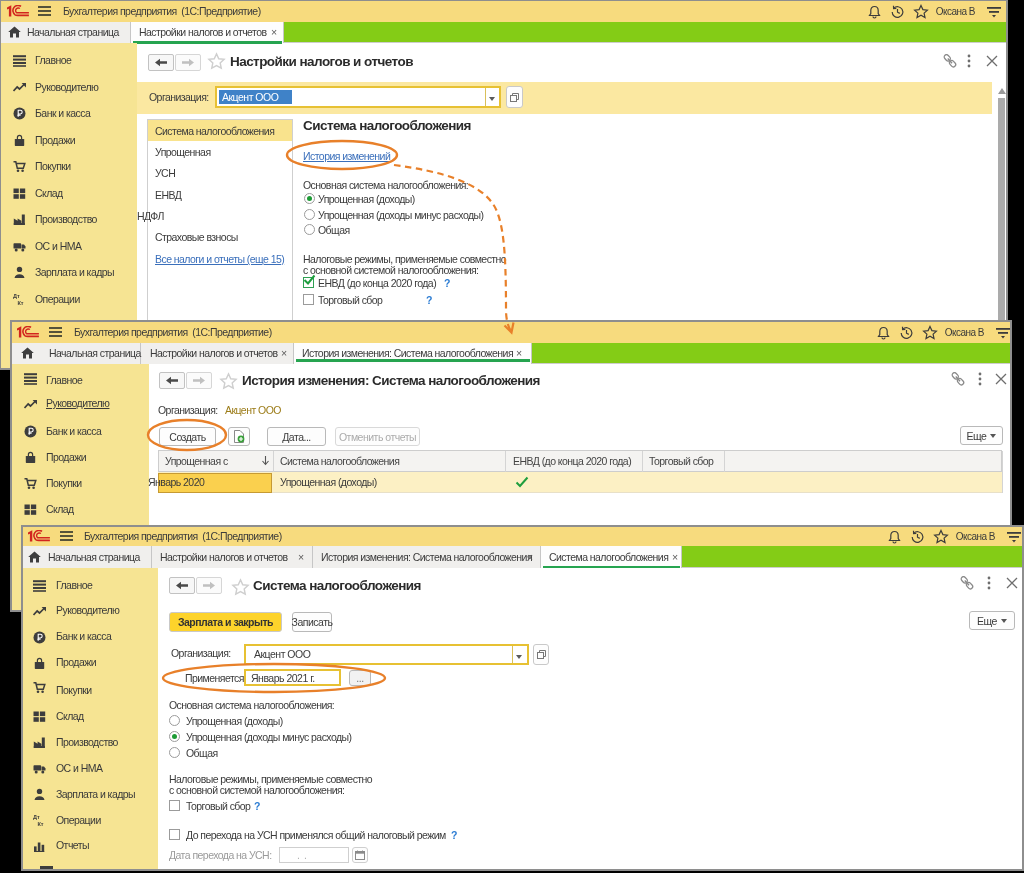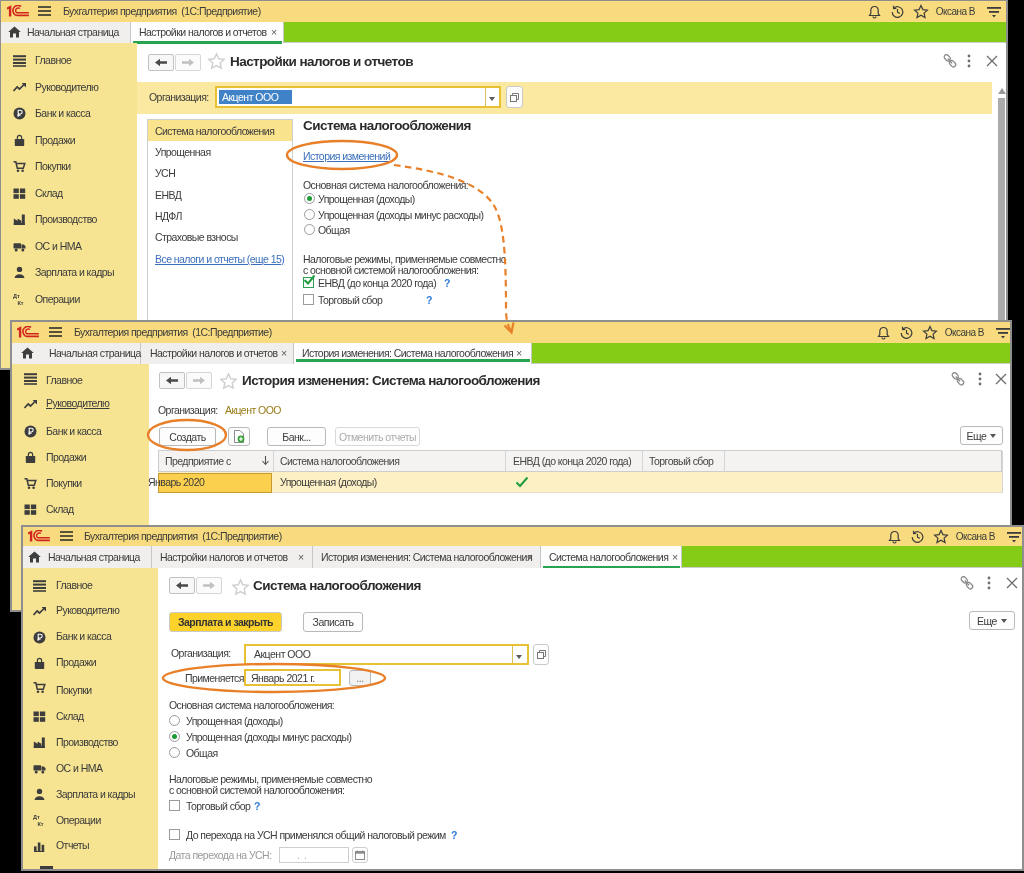--- a/index.html
+++ b/index.html
@@ -184,21 +184,21 @@
     <svg width="8" height="6" style="position:absolute;left:998px;top:88px">
         <polygon points="4,0 8,6 0,6" fill="#9a9a9a"></polygon>
       </svg>
     <div style="position:absolute;left:998px;top:98px;width:7px;height:268px;background:#ababab"></div>
     <div style="position:absolute;left:147px;top:119px;width:146px;height:252px;border:1px solid #cfcfcf;border-bottom:none;background:#fff"></div>
     <div style="position:absolute;left:148px;top:120px;width:144px;height:21px;background:#f9e38d"></div>
     <span class="t" style="left:155px;top:125px">Система налогообложения</span>
     <span class="t" style="left:155px;top:146px">Упрощенная</span>
     <span class="t" style="left:155px;top:167px">УСН</span>
     <span class="t" style="left:155px;top:189px">ЕНВД</span>
-    <span class="t" style="left:155px;top:210px">НДФЛ</span>
+    <span class="t" style="left:137px;top:210px">НДФЛ</span>
     <span class="t" style="left:155px;top:231px">Страховые взносы</span>
     <span class="t link" style="left:155px;top:253px">Все налоги и отчеты (еще 15)</span>
     <span class="t b" style="left:303px;top:119px;font-size:13.5px;color:#2b2b2b">Система налогообложения</span>
     <span class="t link" style="left:303px;top:150px">История изменений</span>
     <span class="t" style="left:303px;top:179px">Основная система налогообложения:</span>
     <div class="radio sel" style="left:304px;top:193px"></div>
     <span class="t" style="left:318px;top:193px">Упрощенная (доходы)</span>
     <div class="radio" style="left:304px;top:209px"></div>
     <span class="t" style="left:318px;top:209px">Упрощенная (доходы минус расходы)</span>
     <div class="radio" style="left:304px;top:224px"></div>
@@ -332,27 +332,27 @@
     <span class="t" style="left:148px;top:84px">Организация:</span>
     <span class="t" style="left:215px;top:84px;color:#9c7c18">Акцент ООО</span>
     <div class="btn" style="left:149px;top:107px;width:57px;height:19px">Создать</div>
     <div class="btn" style="left:218px;top:107px;width:22px;height:19px">
         <svg width="12" height="13">
           <path d="M1.5,0.5 H7 L10.5,4 V12.5 H1.5 Z" fill="#fff" stroke="#8a8a8a" stroke-width="1"></path>
           <circle cx="8" cy="9" r="3.4" fill="#3aa13a"></circle>
           <path d="M8,7 V11 M6,9 H10" stroke="#fff" stroke-width="1.2"></path>
         </svg>
       </div>
-    <div class="btn" style="left:257px;top:107px;width:59px;height:19px">Банк...</div>
+    <div class="btn" style="left:257px;top:107px;width:59px;height:19px">Дата...</div>
     <div class="btn" style="left:325px;top:107px;width:85px;height:19px;color:#ababab;border-color:#d9d9d9">Отменить отчеты</div>
     <div class="btn" style="left:950px;top:106px;width:43px;height:19px">Еще<svg width="6" height="4" style="margin-left:4px">
           <polygon points="0,0 6,0 3,4" fill="#555"></polygon>
         </svg></div>
     <div style="position:absolute;left:147.5px;top:130px;width:844px;height:22px;background:#f4f3f1;border:1px solid #cdcdcd"></div>
-    <span class="t" style="left:155px;top:135px;color:#444">Предприятие с</span>
+    <span class="t" style="left:155px;top:135px;color:#444">Упрощенная с</span>
     <svg width="7" height="10" style="position:absolute;left:252px;top:136px">
         <path d="M3.5,0 V8 M0.5,5 L3.5,8.5 L6.5,5" stroke="#555" stroke-width="1.1" fill="none"></path>
       </svg>
     <span class="t" style="left:270px;top:135px;color:#444">Система налогообложения</span>
     <span class="t" style="left:503px;top:135px;color:#444">ЕНВД (до конца 2020 года)</span>
     <span class="t" style="left:639px;top:135px;color:#444">Торговый сбор</span>
     <div class="vline" style="left:262.5px;top:131px;height:42px"></div>
     <div class="vline" style="left:495px;top:131px;height:42px"></div>
     <div class="vline" style="left:632px;top:131px;height:42px"></div>
     <div class="vline" style="left:714px;top:131px;height:42px"></div>
@@ -507,21 +507,21 @@
       </svg>
     <svg width="4" height="14" style="position:absolute;left:966px;top:51px">
         <circle cx="2" cy="2" r="1.4" fill="#6e6e6e"></circle>
         <circle cx="2" cy="7" r="1.4" fill="#6e6e6e"></circle>
         <circle cx="2" cy="12" r="1.4" fill="#6e6e6e"></circle>
       </svg>
     <svg width="12" height="12" style="position:absolute;left:985px;top:52px">
         <path d="M1,1 L11,11 M11,1 L1,11" stroke="#6e6e6e" stroke-width="1.3"></path>
       </svg>
     <div class="btn b" style="left:148px;top:87px;width:113px;height:20px;background:#fdd32b;border-color:#c9c9c9;color:#333">Зарплата и закрыть</div>
-    <div class="btn" style="left:282px;top:87px;width:60px;height:20px">Записать</div>
+    <div class="btn" style="left:271px;top:87px;width:40px;height:20px">Записать</div>
     <div class="btn" style="left:948px;top:86px;width:46px;height:19px">Еще<svg width="6" height="4" style="margin-left:4px">
           <polygon points="0,0 6,0 3,4" fill="#555"></polygon>
         </svg></div>
     <span class="t" style="left:150px;top:122px">Организация:</span>
     <div class="yinput" style="left:223px;top:119px;width:285px;height:21px">
       <span style="position:absolute;left:8px;top:2px;font-size:10.5px;letter-spacing:-0.5px;line-height:13px;color:#3b3b3b">Акцент ООО</span>
       <div style="position:absolute;right:14px;top:0;bottom:0;width:1px;background:#d9c05a"></div>
       <svg width="6" height="4" style="position:absolute;right:5px;top:9px">
           <polygon points="0,0 6,0 3,4" fill="#5a5a5a"></polygon>
         </svg>

